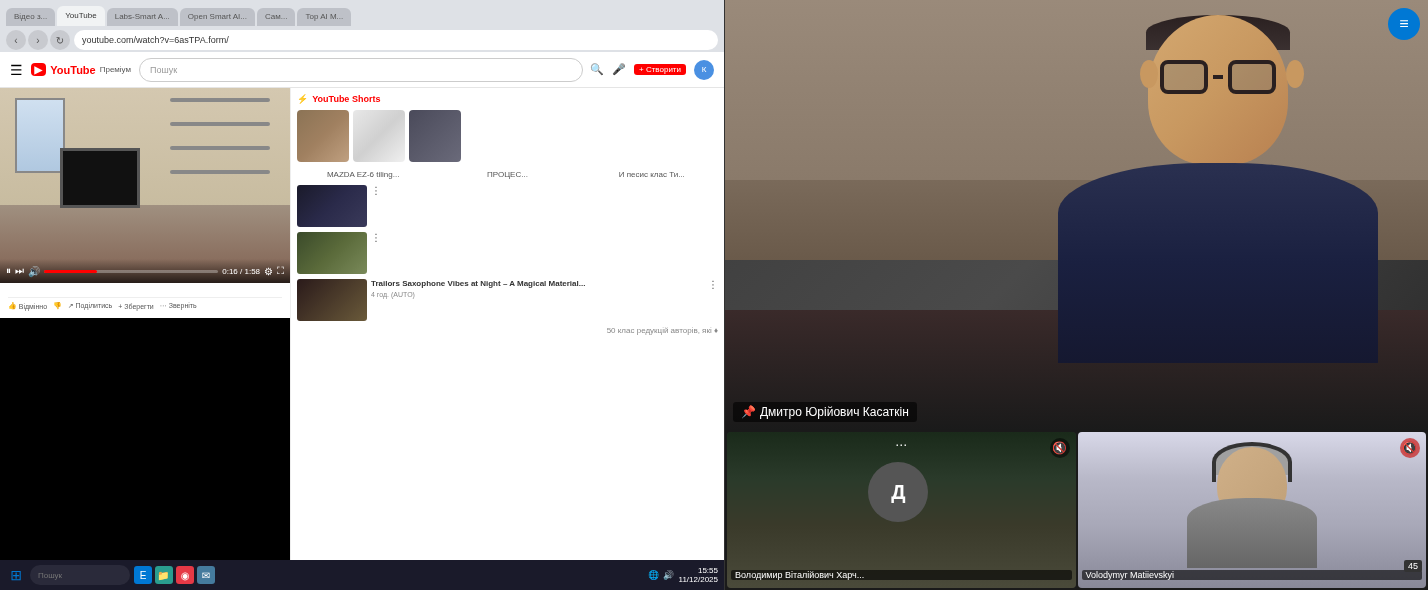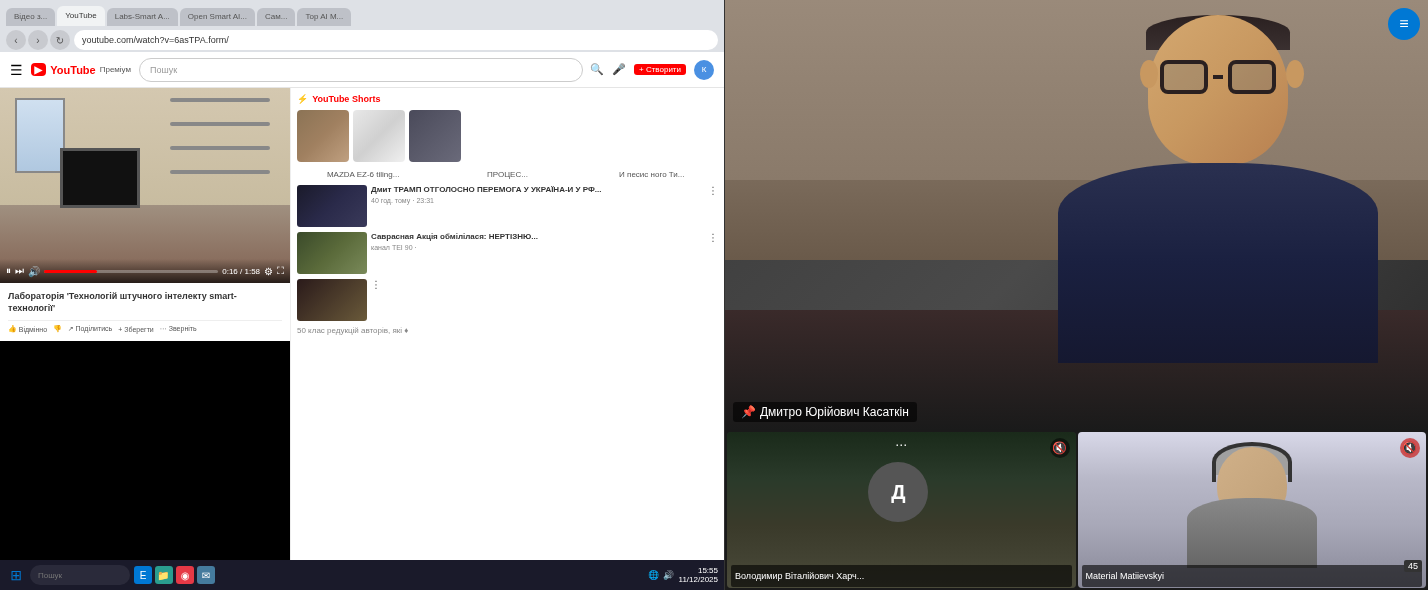--- a/index.html
+++ b/index.html
@@ -352,21 +352,21 @@
 
     .sidebar-video-meta {
       font-size: 7px;
       color: #888;
       margin-top: 2px;
     }
 
     .yt-footer-note {
       font-size: 8px;
       color: #888;
-      text-align: left;
+      text-align: right;
       margin-top: 4px;
     }
 
     
     .taskbar {
       position: absolute;
       bottom: 0;
       left: 0;
       right: 0;
       height: 30px;
@@ -547,27 +547,27 @@
     .avatar-gray {
       background: radial-gradient(circle at 40% 40%, #e0e0e0, #a0a0a0);
     }
 
     .avatar-purple {
       background: radial-gradient(circle at 40% 40%, #9060c0, #6040a0);
     }
 
     .participant-name {
       position: absolute;
-      bottom: 1px;
+      bottom: 8px;
       left: 4px;
       right: 4px;
       background: rgba(0,0,0,0.6);
       color: white;
       font-size: 9px;
-      padding: 6px 4px;
+      padding: 0 4px;
       border-radius: 2px;
       text-align: left;
       white-space: nowrap;
       overflow: hidden;
       text-overflow: ellipsis;
     }
 
     .mute-icon {
       position: absolute;
       top: 6px;
@@ -871,21 +871,20 @@
               <div class="progress-bar">
                 <div class="progress-fill"></div>
               </div>
               <span class="video-time">0:16 / 1:58</span>
               <span class="ctrl-btn">⚙</span>
               <span class="ctrl-btn">⛶</span>
             </div>
           </div>
 
           <div class="video-info">
-            <div class="video-title">Лабораторія 'Технологій штучного інтелекту smart-технології'</div>
             <div class="video-actions">
               <span class="action-item">👍 <span>Відмінно</span></span>
               <span class="action-item">👎</span>
               <span class="action-item">↗ Поділитись</span>
               <span class="action-item">+ Зберегти</span>
               <span class="action-item">⋯ Зверніть</span>
             </div>
           </div>
         </div>
 
@@ -897,45 +896,41 @@
             <span>YouTube Shorts</span>
           </div>
           <div class="shorts-grid">
             <div class="short-thumb short-thumb-1"></div>
             <div class="short-thumb short-thumb-2"></div>
             <div class="short-thumb short-thumb-3"></div>
           </div>
           <div style="display:flex;gap:12px;font-size:8px;color:#555;margin-bottom:6px;align-items:center;">
             <span style="flex:1;text-align:center;">MAZDA EZ-6 tiling...</span>
             <span style="flex:1;text-align:center;">ПРОЦЕС...</span>
-            <span style="flex:1;text-align:center;">И песис ного Ти...</span>
+            <span style="flex:1;text-align:center;">И песис клас Ти...</span>
           </div>
 
           <div class="sidebar-video-item">
             <div class="sidebar-thumb sidebar-thumb-1">
               <div style="width:100%;height:100%;display:flex;align-items:center;justify-content:center;color:white;font-size:8px;"></div>
             </div>
-            <div class="sidebar-video-info">
-              <div class="sidebar-video-title">Дмит ТРАМП ОТГОЛОСНО ПЕРЕМОГА У УКРАЇНА-И У РФ...</div>
-              <div class="sidebar-video-meta">40 год. тому · 23:31</div>
-            </div>
             <span style="font-size:10px;color:#555;cursor:pointer;">⋮</span>
           </div>
 
           <div class="sidebar-video-item">
             <div class="sidebar-thumb sidebar-thumb-2"></div>
-            <div class="sidebar-video-info">
-              <div class="sidebar-video-title">Саврасная Акція обмілілася: НЕРТІЗНЮ...</div>
-              <div class="sidebar-video-meta">канал TEI 90 ·</div>
-            </div>
             <span style="font-size:10px;color:#555;cursor:pointer;">⋮</span>
           </div>
 
           <div class="sidebar-video-item">
             <div class="sidebar-thumb sidebar-thumb-3"></div>
+            <div class="sidebar-video-info">
+              <div class="sidebar-video-title">Trailors Saxophone Vibes at Night – A Magical Material...</div>
+              <div class="sidebar-video-meta">4 год. (AUTO)</div>
+            </div>
             <span style="font-size:10px;color:#555;cursor:pointer;">⋮</span>
           </div>
 
           <div class="yt-footer-note">50 клас редукцій авторів, які ♦</div>
         </div>
       </div>
     </div>
   </div>
 
   <div class="taskbar">
@@ -1011,17 +1006,17 @@
       <div class="participant-video-bg"></div>
 
       <div class="mute-icon" style="position:absolute;top:6px;right:6px;color:white;font-size:12px;background:rgba(200,50,50,0.8);border-radius:50%;width:20px;height:20px;display:flex;align-items:center;justify-content:center;">🔇</div>
 
       <div class="volod-person">
         <div class="volod-hair"></div>
         <div class="volod-head"></div>
         <div class="volod-headphones"></div>
         <div class="volod-body"></div>
       </div>
-      <div class="participant-name">Material Matiievskyi</div>
+      <div class="participant-name">Volodymyr Matiievskyi</div>
       <div class="participant-count-badge">45</div>
     </div>
   </div>
 </div>
 
 </body></html>

